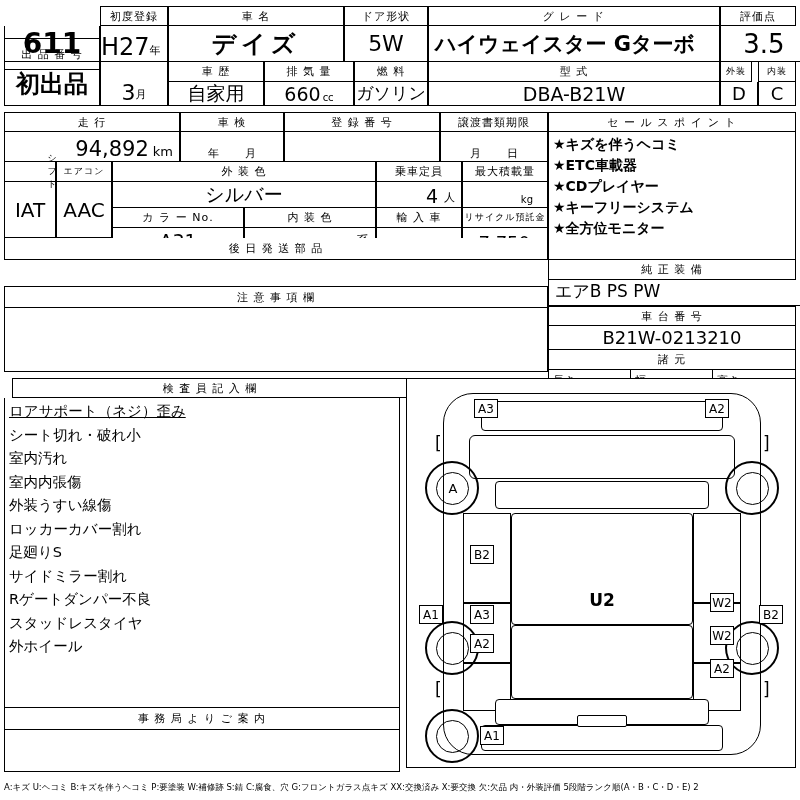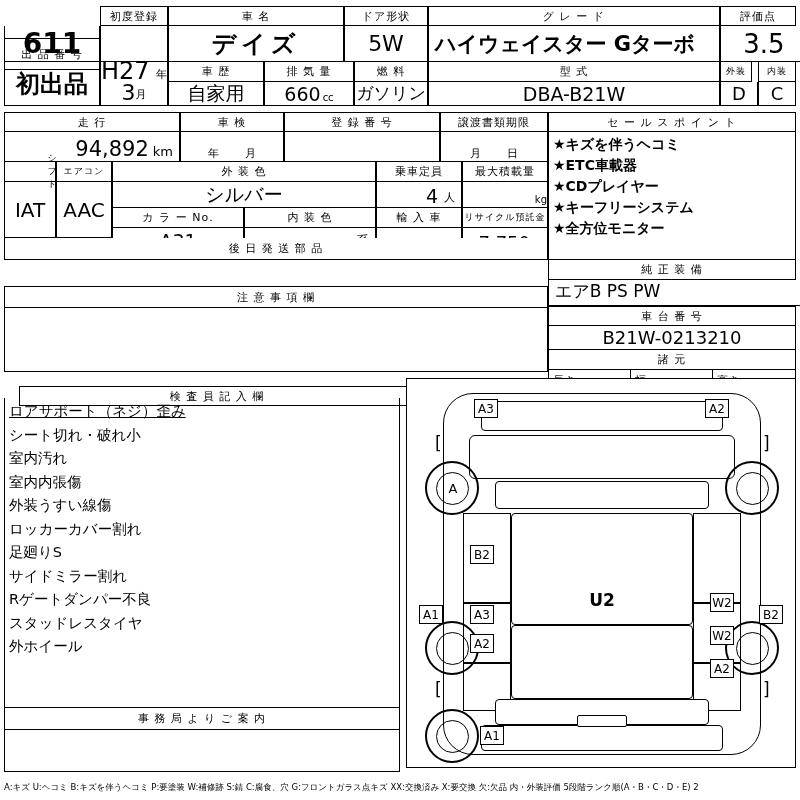--- a/index.html
+++ b/index.html
@@ -53,21 +53,21 @@
 </head>
 <body>
 
 <div class="sheet">
 
   <div class="bx lbl" style="left:4px;top:6px;width:96px;height:32px;margin-top:32px;">出 品 番 号</div>
   <div class="bx val bold" style="left:4px;top:26px;width:96px;height:36px;font-size:28px;border-top:none;">611</div>
 
   <div class="bx lbl" style="left:100px;top:6px;width:68px;height:20px;">初度登録</div>
   <div class="bx" style="left:100px;top:26px;width:68px;height:36px;border-top:none;">
-    <div style="display:flex;align-items:flex-end;justify-content:space-between;height:100%;margin-top:24px;">
+    <div style="display:flex;align-items:flex-end;justify-content:flex-start;height:100%;">
       <span style="font-size:24px;">H27</span>
       <span style="font-size:11px;padding-bottom:3px;">年</span>
     </div>
   </div>
 
   <div class="bx lbl" style="left:168px;top:6px;width:176px;height:20px;">車  名</div>
   <div class="bx val bold" style="left:168px;top:26px;width:176px;height:36px;font-size:24px;letter-spacing:5px;border-top:none;">デイズ</div>
 
   <div class="bx lbl" style="left:344px;top:6px;width:84px;height:20px;">ドア形状</div>
   <div class="bx val" style="left:344px;top:26px;width:84px;height:36px;font-size:22px;border-top:none;">5W</div>
@@ -166,21 +166,21 @@
 
   <div class="bx lbl" style="left:376px;top:162px;width:86px;height:20px;border-top:none;">乗車定員</div>
   <div class="bx lbl" style="left:462px;top:162px;width:86px;height:20px;border-top:none;">最大積載量</div>
   <div class="bx" style="left:376px;top:182px;width:86px;height:26px;border-top:none;">
     <div style="display:flex;align-items:flex-end;justify-content:flex-end;height:100%;padding-right:6px;">
       <span style="font-size:19px;">4</span>
       <span style="font-size:11px;padding-bottom:2px;padding-left:6px;">人</span>
     </div>
   </div>
   <div class="bx" style="left:462px;top:182px;width:86px;height:26px;border-top:none;">
-    <div style="display:flex;align-items:flex-end;justify-content:flex-end;height:100%;padding-right:0;">
+    <div style="display:flex;align-items:flex-end;justify-content:flex-end;height:100%;padding-right:14px;">
       <span style="font-size:10px;padding-bottom:2px;">kg</span>
     </div>
   </div>
 
   <div class="bx lbl" style="left:376px;top:208px;width:86px;height:20px;border-top:none;">輸 入 車</div>
   <div class="bx lbl tiny" style="left:462px;top:208px;width:86px;height:20px;border-top:none;">リサイクル預託金</div>
   <div class="bx" style="left:376px;top:228px;width:86px;height:26px;border-top:none;"></div>
   <div class="bx" style="left:462px;top:228px;width:86px;height:26px;border-top:none;">
     <div style="display:flex;align-items:flex-end;justify-content:flex-end;height:100%;padding-right:4px;">
       <span style="font-size:18px;">7,750</span>
@@ -196,21 +196,21 @@
   <div class="bx lbl" style="left:4px;top:286px;width:544px;height:22px;">注 意 事 項 欄</div>
   <div class="bx" style="left:4px;top:308px;width:544px;height:64px;border-top:none;"></div>
 
   <div class="bx lbl" style="left:548px;top:306px;width:248px;height:20px;">車 台 番 号</div>
   <div class="bx val" style="left:548px;top:326px;width:248px;height:24px;font-size:18px;border-top:none;">B21W-0213210</div>
   <div class="bx lbl" style="left:548px;top:350px;width:248px;height:20px;border-top:none;">諸  元</div>
   <div class="bx lbl small" style="left:548px;top:370px;width:83px;height:22px;border-top:none;justify-content:flex-start;padding-left:4px;">長さ</div>
   <div class="bx lbl small" style="left:631px;top:370px;width:82px;height:22px;border-top:none;border-left:none;justify-content:flex-start;padding-left:4px;">幅</div>
   <div class="bx lbl small" style="left:713px;top:370px;width:83px;height:22px;border-top:none;border-left:none;justify-content:flex-start;padding-left:4px;">高さ</div>
 
-  <div class="bx lbl" style="left:19px;top:378px;width:396px;height:20px;margin-top:8px;">検 査 員 記 入 欄</div>
+  <div class="bx lbl" style="left:12px;top:378px;width:396px;height:20px;">検 査 員 記 入 欄</div>
   <div class="bx" style="left:4px;top:398px;width:396px;height:310px;border-top:none;">
     <div class="insp">
       <div class="u">ロアサポート（ネジ）歪み</div>
       <div>シート切れ・破れ小</div>
       <div>室内汚れ</div>
       <div>室内内張傷</div>
       <div>外装うすい線傷</div>
       <div>ロッカーカバー割れ</div>
       <div>足廻りS</div>
       <div>サイドミラー割れ</div>

